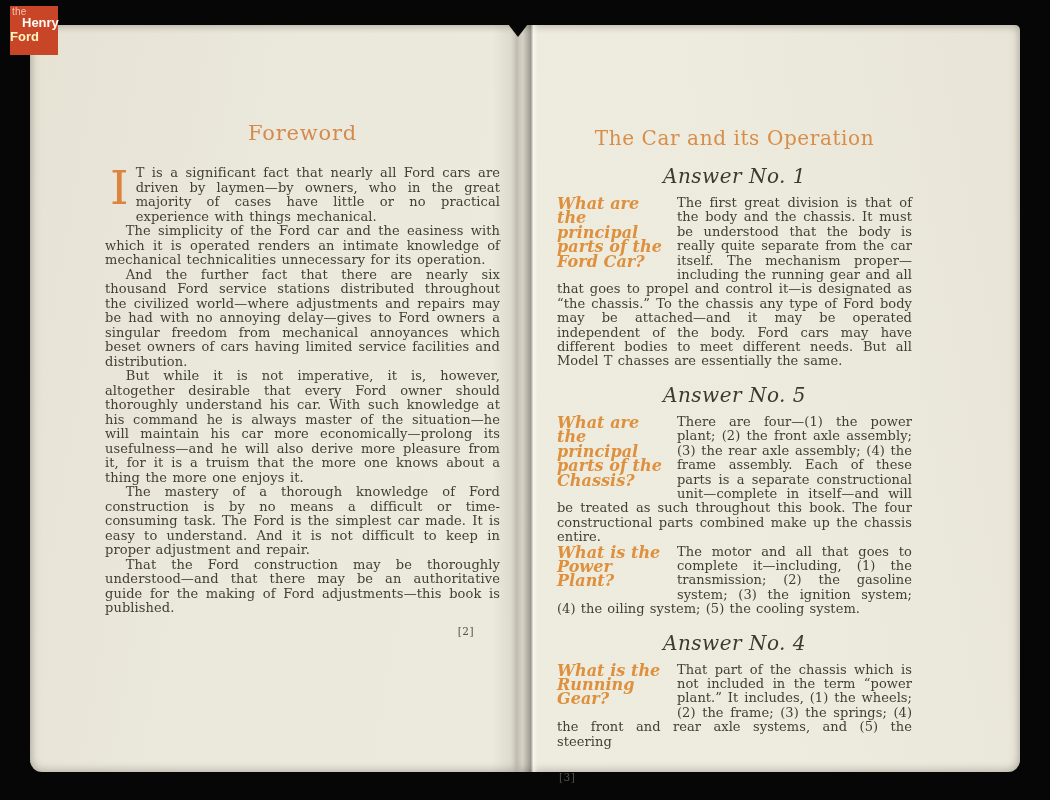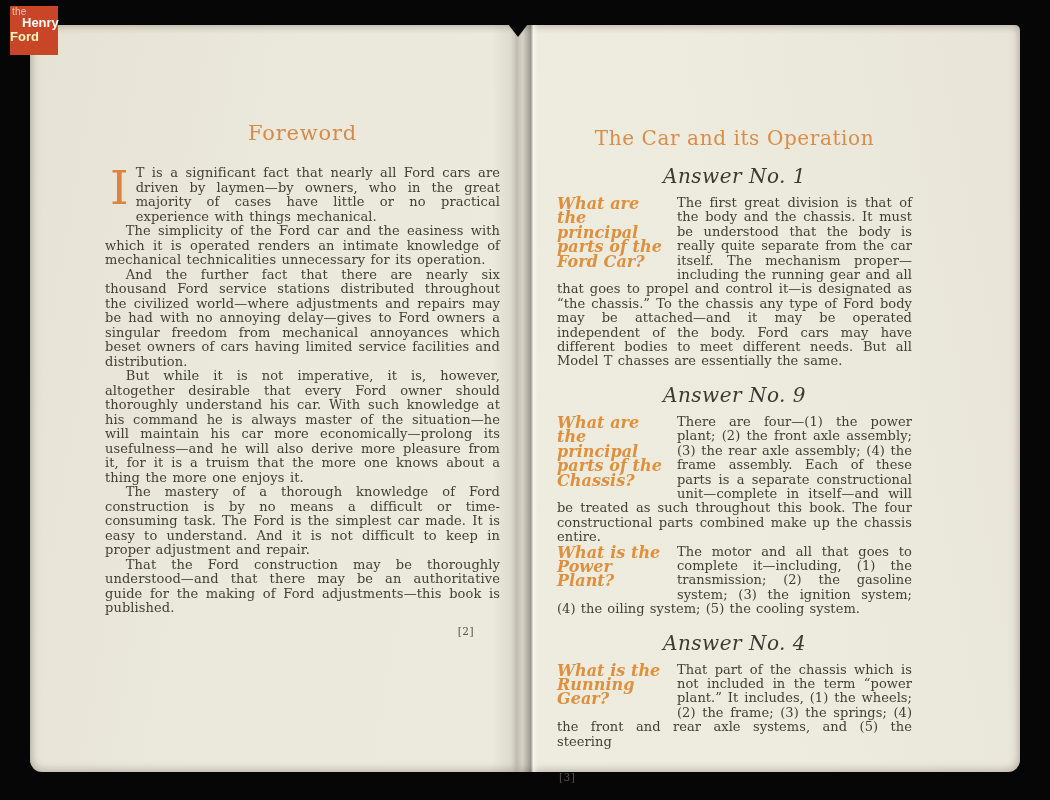--- a/index.html
+++ b/index.html
@@ -161,21 +161,21 @@
     <div class="page right">
       <div class="op-content">
         <h1 class="op-title">The Car and its Operation</h1>
 
         <section class="answer">
           <h2 class="ans-head">Answer No. 1</h2>
           <div class="ans-body"><div class="question">What are the principal parts of the Ford Car?</div><span>The first great division is that of the body and the chassis.   It must be understood that the body is really quite separate from the car itself.  The mechanism proper—including the running gear and all that goes to propel and control it—is designated as “the chassis.”  To the chassis any type of Ford body may be attached—and it may be operated independent of the body.  Ford cars may have different bodies to meet different needs.  But all Model T chasses are essentially the same.</span></div>
         </section>
 
         <section class="answer">
-          <h2 class="ans-head">Answer No. 9</h2>
+          <h2 class="ans-head">Answer No. 5</h2>
           <div class="ans-body"><div class="question">What are the principal parts of the Chassis?</div><span>There are four—(1) the power plant; (2) the front axle assembly; (3) the rear axle assembly; (4) the frame assembly. Each of these parts is a separate constructional unit—complete in itself—and will be treated as such throughout this book.  The four constructional parts combined make up the chassis entire.</span></div>
         </section>
 
         <section class="answer">
           <div class="ans-body"><div class="question">What is the Power Plant?</div><span>The motor and all that goes to complete it—including, (1) the transmission; (2) the gasoline system; (3) the ignition system; (4) the oiling system; (5) the cooling system.</span></div>
         </section>
 
         <section class="answer">
           <h2 class="ans-head">Answer No. 4</h2>
           <div class="ans-body"><div class="question">What is the Running Gear?</div><span>That part of the chassis which is not included in the term “power plant.” It includes, (1) the wheels; (2) the frame; (3) the springs; (4) the front and rear axle systems, and (5) the steering</span></div>

